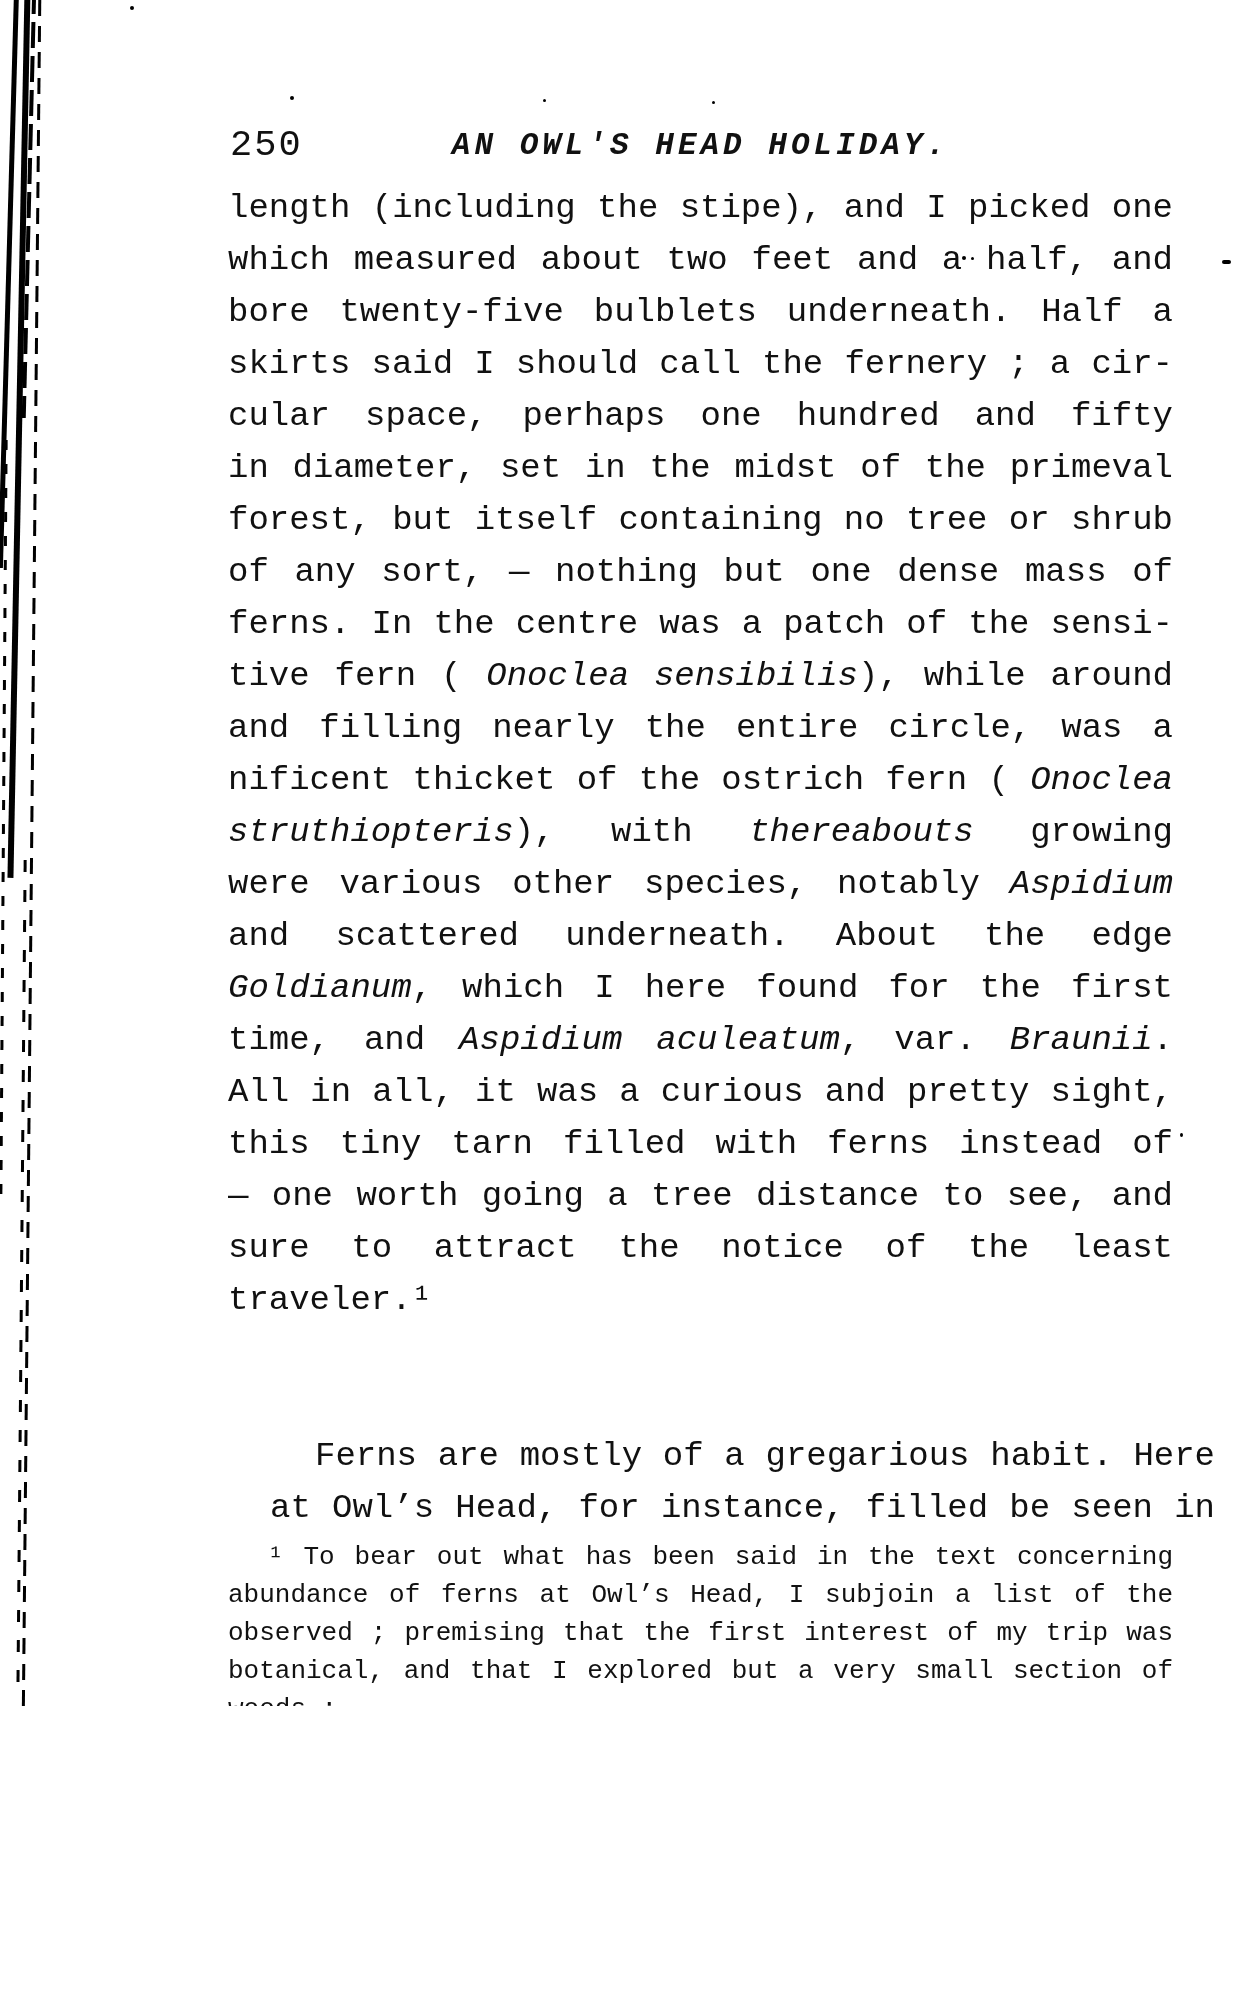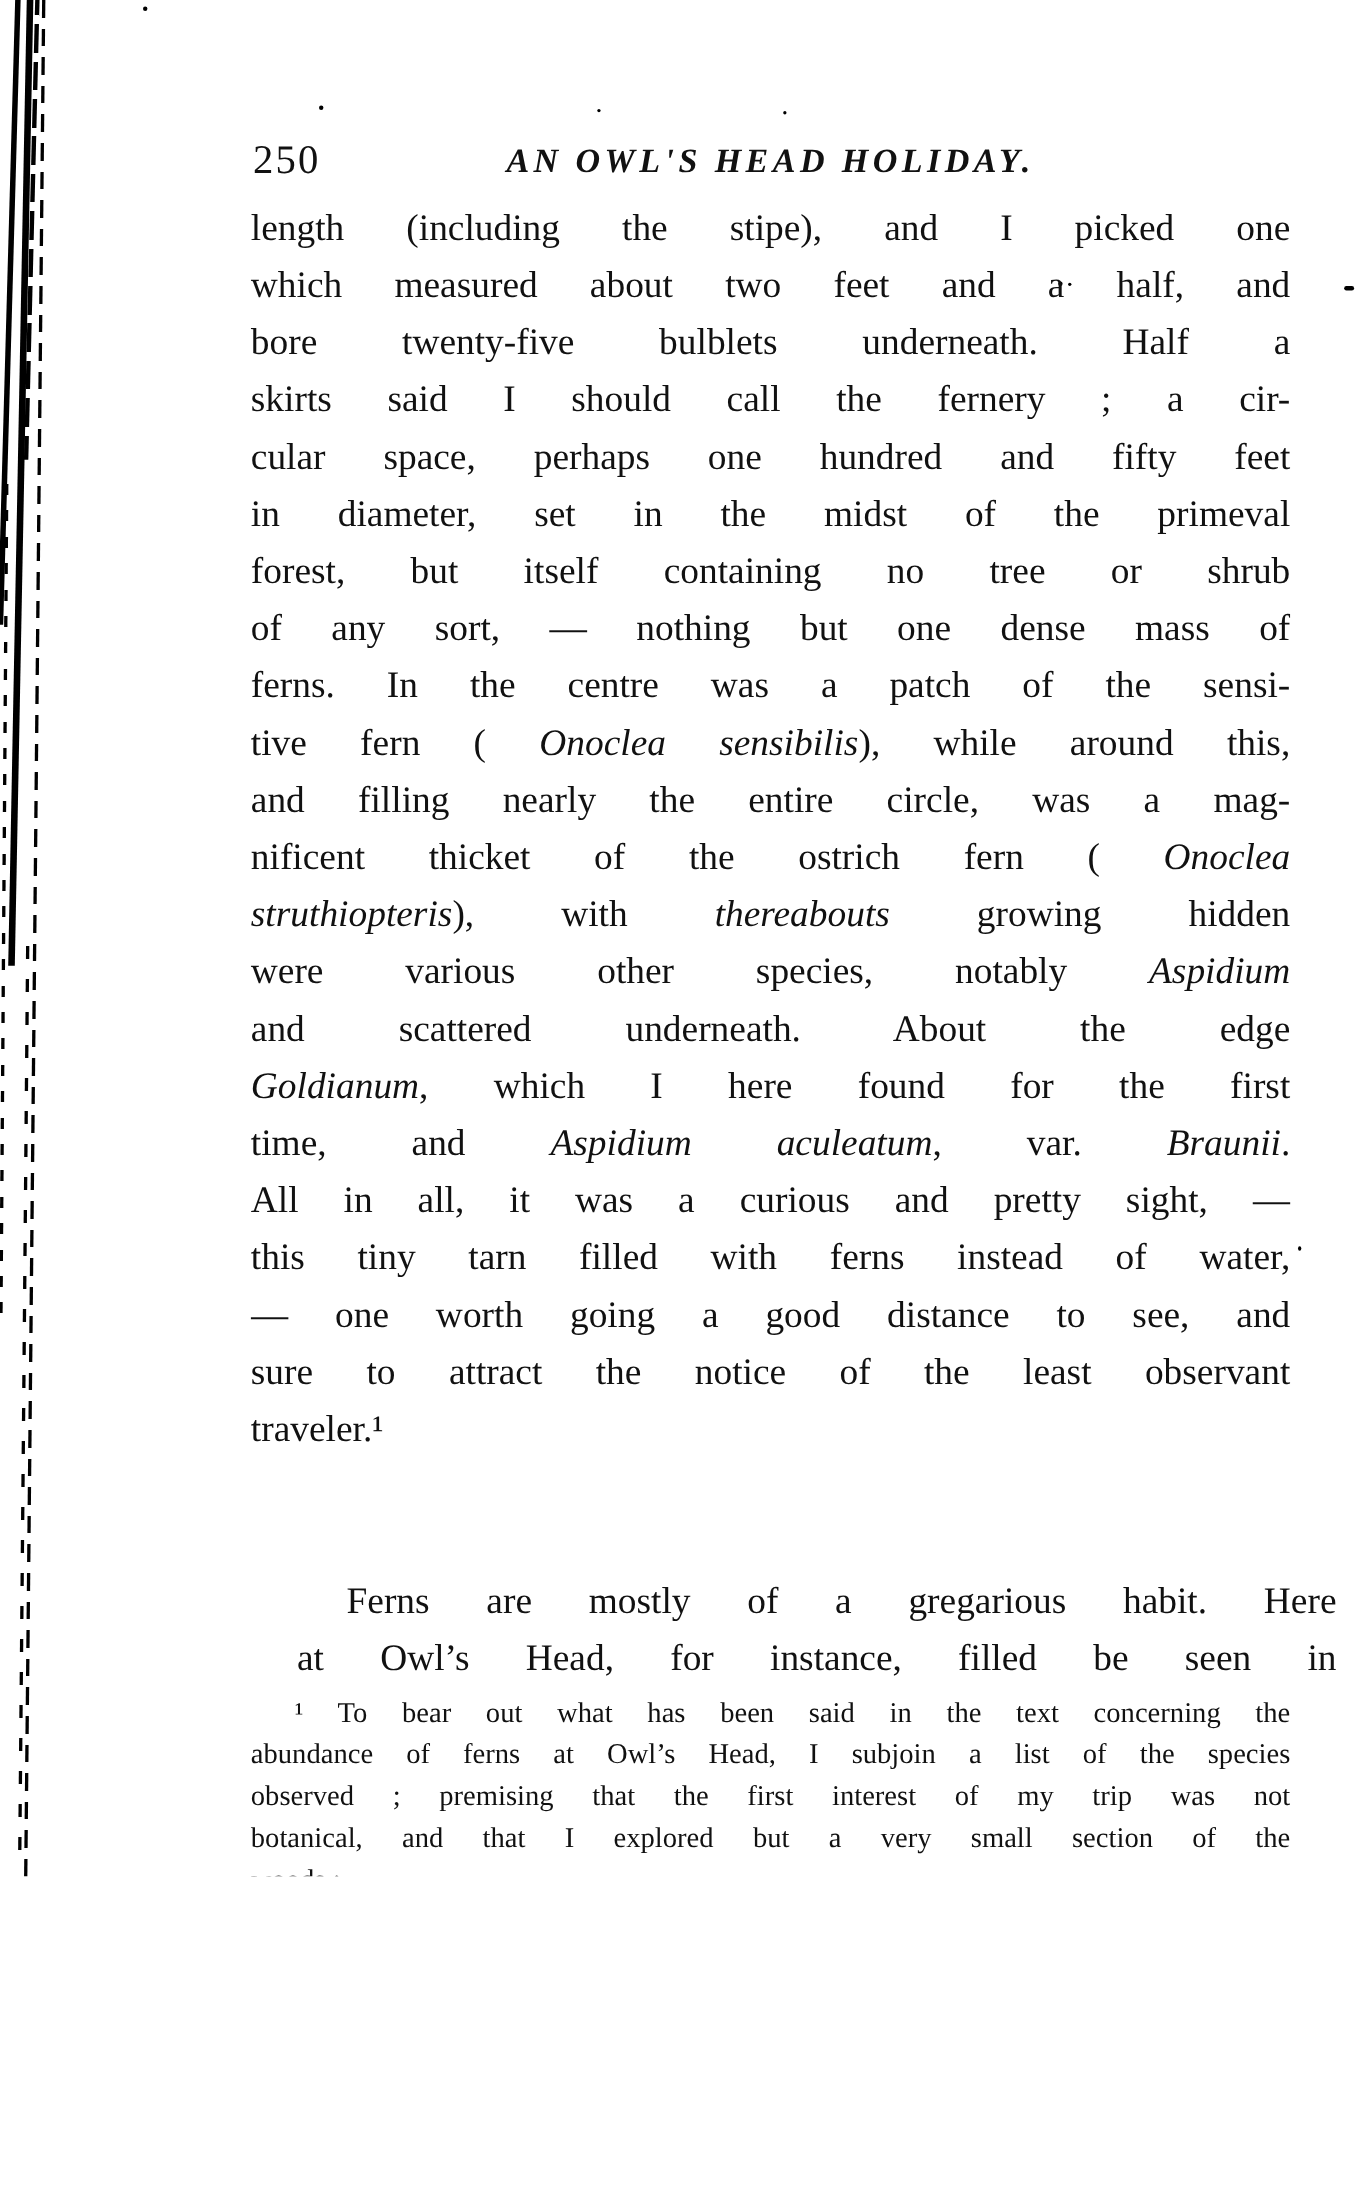--- a/index.html
+++ b/index.html
@@ -2,21 +2,21 @@
 <html><head>
 <meta charset="utf-8">
 <style>
   html, body { margin: 0; padding: 0; background: #ffffff; }
   .page {
     position: relative;
     width: 1236px;
     height: 1706px;
     background: #ffffff;
     color: #111111;
-    font-family: Liberation Serif, serif;
+    font-family: Liberation Mono, monospace;
     overflow: hidden;
   }
 
   
   .binding { position: absolute; left: 0; top: 0; width: 60px; height: 1990px; }
   .bl { position: absolute; display: block; background: #000; }
   .b1 { left: 6px;  top: -12px; width: 5px; height: 580px; transform: rotate(1.6deg); }
   .b2 { left: 16px; top: -12px; width: 6px; height: 890px; transform: rotate(1.1deg); }
   .b3 { left: 27px; top: -12px; width: 4px; height: 430px; transform: rotate(1.4deg);
         background: repeating-linear-gradient(#000 0 26px, transparent 26px 34px); }
@@ -118,21 +118,21 @@
         <div class="line">tive fern ( <i>Onoclea sensibilis</i>), while around this,</div>
         <div class="line">and filling nearly the entire circle, was a mag-</div>
         <div class="line">nificent thicket of the ostrich fern ( <i>Onoclea</i></div>
         <div class="line"><i>struthiopteris</i>), with <i>thereabouts</i> growing hidden</div>
         <div class="line">were various other species, notably <i>Aspidium</i></div>
         <div class="line">and scattered underneath. About the edge</div>
         <div class="line"><i>Goldianum</i>, which I here found for the first</div>
         <div class="line">time, and <i>Aspidium aculeatum</i>, var. <i>Braunii</i>.</div>
         <div class="line">All in all, it was a curious and pretty sight, —</div>
         <div class="line">this tiny tarn filled with ferns instead of water,</div>
-        <div class="line">— one worth going a good distance to see, and</div>
+        <div class="line">— one worth going a tree distance to see, and</div>
         <div class="line">sure to attract the notice of the least observant</div>
         <div class="line">traveler.¹</div>
       </div>
 
     <div class="para p2">
         <div class="line">Ferns are mostly of a gregarious habit. Here</div>
         <div class="line">at Owl’s Head, for instance, filled be seen in</div>
       </div>
 
     <div class="para fnote">

